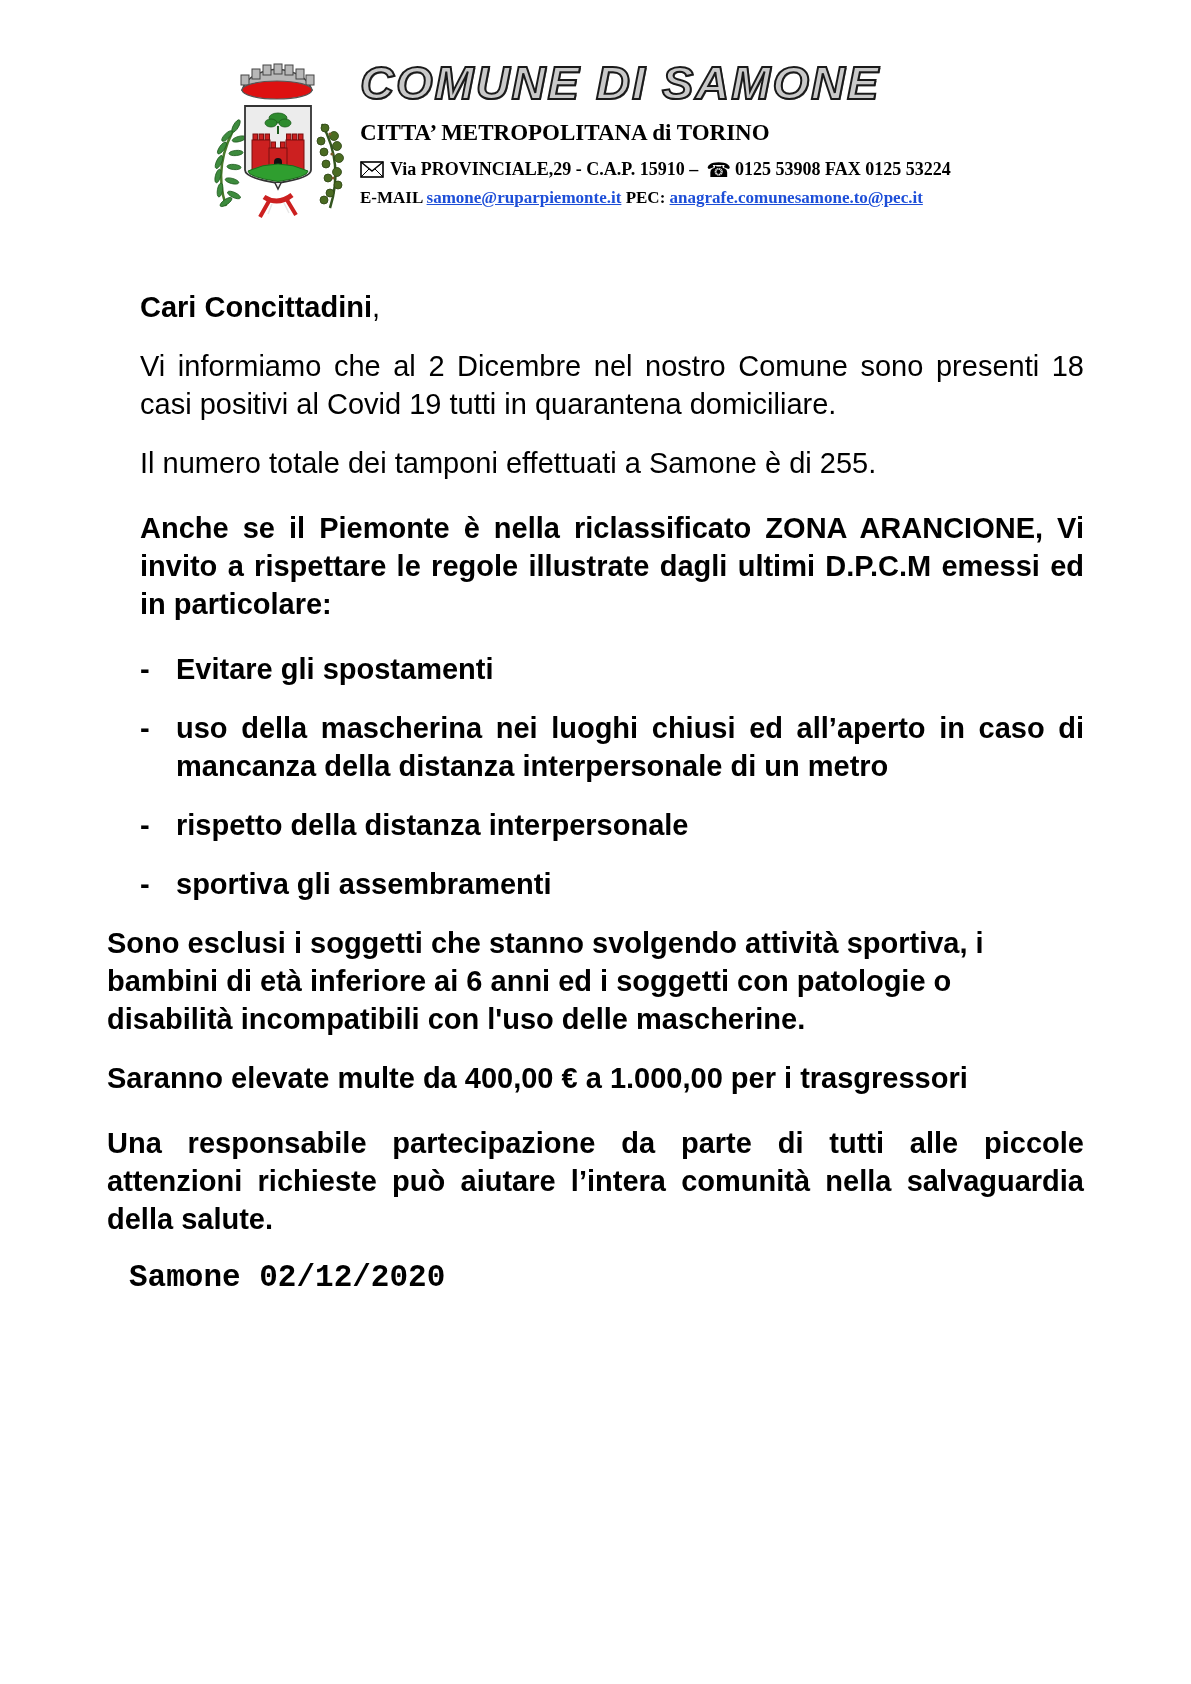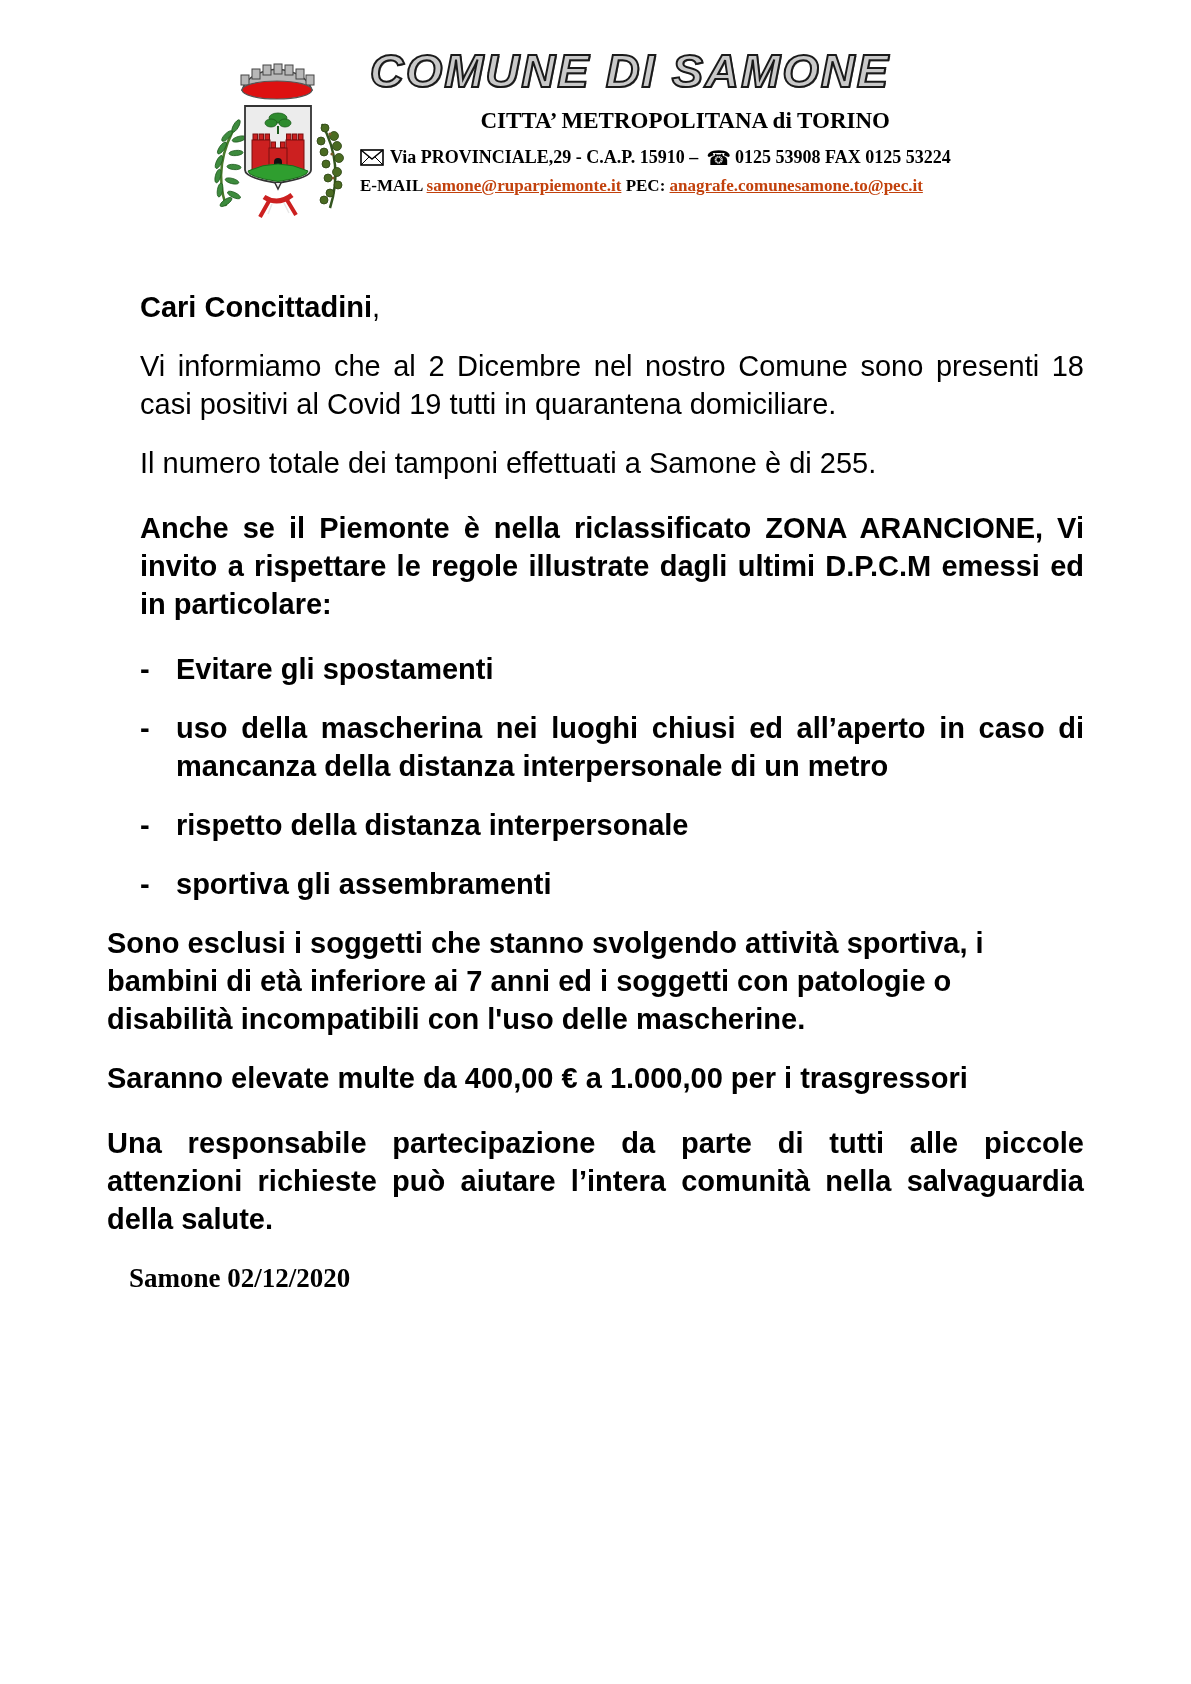--- a/index.html
+++ b/index.html
@@ -9,21 +9,21 @@
     width:1191px; height:1684px;
     margin:0 auto;
     background:#ffffff;
     font-family:"Liberation Sans", sans-serif;
     color:#000;
     overflow:hidden;
   }
   
   .letterhead { position:absolute; top:42px; left:0; width:100%; height:196px; }
   .crest { position:absolute; left:186px; top:2px; width:180px; height:190px; }
-  .head-text { position:absolute; left:360px; top:4px; width:530px; text-align:right; }
+  .head-text { position:absolute; left:360px; top:16px; width:530px; text-align:left; }
   .muni-title {
     font-style:italic; font-weight:bold;
     font-size:47px; line-height:1.05;
     letter-spacing:2px;
     color:#c9c9c9;
     -webkit-text-stroke:2px #1a1a1a;
     text-shadow:1px 1px 0 #555;
     white-space:nowrap;
   }
   .metro-sub {
@@ -37,42 +37,42 @@
     font-family:"Liberation Serif", serif;
     font-weight:bold; font-size:18px; line-height:1.2;
     white-space:nowrap;
   }
   .email-line {
     margin-top:4px;
     font-family:"Liberation Serif", serif;
     font-weight:bold; font-size:17px; line-height:1.2;
     white-space:nowrap;
   }
-  .email-line a { color:#c2410c; text-decoration:underline; }
+  .email-line a { color:#1d4ed8; text-decoration:underline; }
   .env-icon { display:inline-block; vertical-align:-3px; margin-right:6px; }
   .phone-glyph { font-family:"DejaVu Sans", sans-serif; font-size:20px; vertical-align:-2px; margin:0 4px 0 8px; }
   
   .letter-body {
     position:absolute; top:288px; left:107px; width:977px;
     font-size:29px; line-height:38px;
   }
   .letter-body p { margin-bottom:21px; }
   .indented { margin-left:33px; }
   .justify { text-align:justify; }
   .b { font-weight:bold; }
   .salutation { margin-bottom:19px; }
   .gap-lg { margin-bottom:27px !important; }
   .bullets { list-style:none; margin-left:33px; margin-bottom:6px; }
   .bullets li { display:flex; margin-bottom:21px; font-weight:bold; }
   .bullets .dash { flex:0 0 36px; }
   .bullets .btxt { flex:1; text-align:justify; }
   .dateline {
     margin-left:22px; margin-top:8px;
-    font-family:Liberation Serif, serif;
-    font-weight:bold; font-size:27px;
+    font-family:Liberation Mono, monospace;
+    font-weight:bold; font-size:31px;
     white-space:pre;
   }
   .signature { margin-top:112px; margin-left:646px; font-weight:bold; }
   .signature div { white-space:pre; line-height:38px; }
 </style>
 </head>
 <body>
 
 <div class="page">
 
@@ -206,21 +206,21 @@
       <li>
           <span class="dash">-</span>
           <span class="btxt">rispetto della distanza interpersonale</span>
         </li>
       <li>
           <span class="dash">-</span>
           <span class="btxt">sportiva gli assembramenti</span>
         </li>
     </ul>
 
-    <p class="b">Sono esclusi i soggetti che stanno svolgendo attività sportiva, i bambini di età inferiore ai 7 anni ed i soggetti con patologie o disabilità incompatibili con l'uso delle mascherine.</p>
+    <p class="b">Sono esclusi i soggetti che stanno svolgendo attività sportiva, i bambini di età inferiore ai 6 anni ed i soggetti con patologie o disabilità incompatibili con l'uso delle mascherine.</p>
 
     <p class="b gap-lg">Saranno elevate multe da 400,00 € a 1.000,00 per i trasgressori</p>
 
     <p class="b justify">Una responsabile partecipazione da parte di tutti alle piccole attenzioni richieste può aiutare l’intera comunità nella salvaguardia della salute.</p>
 
     <p class="dateline">Samone 02/12/2020</p>
 
 
   </div>
 </div>

